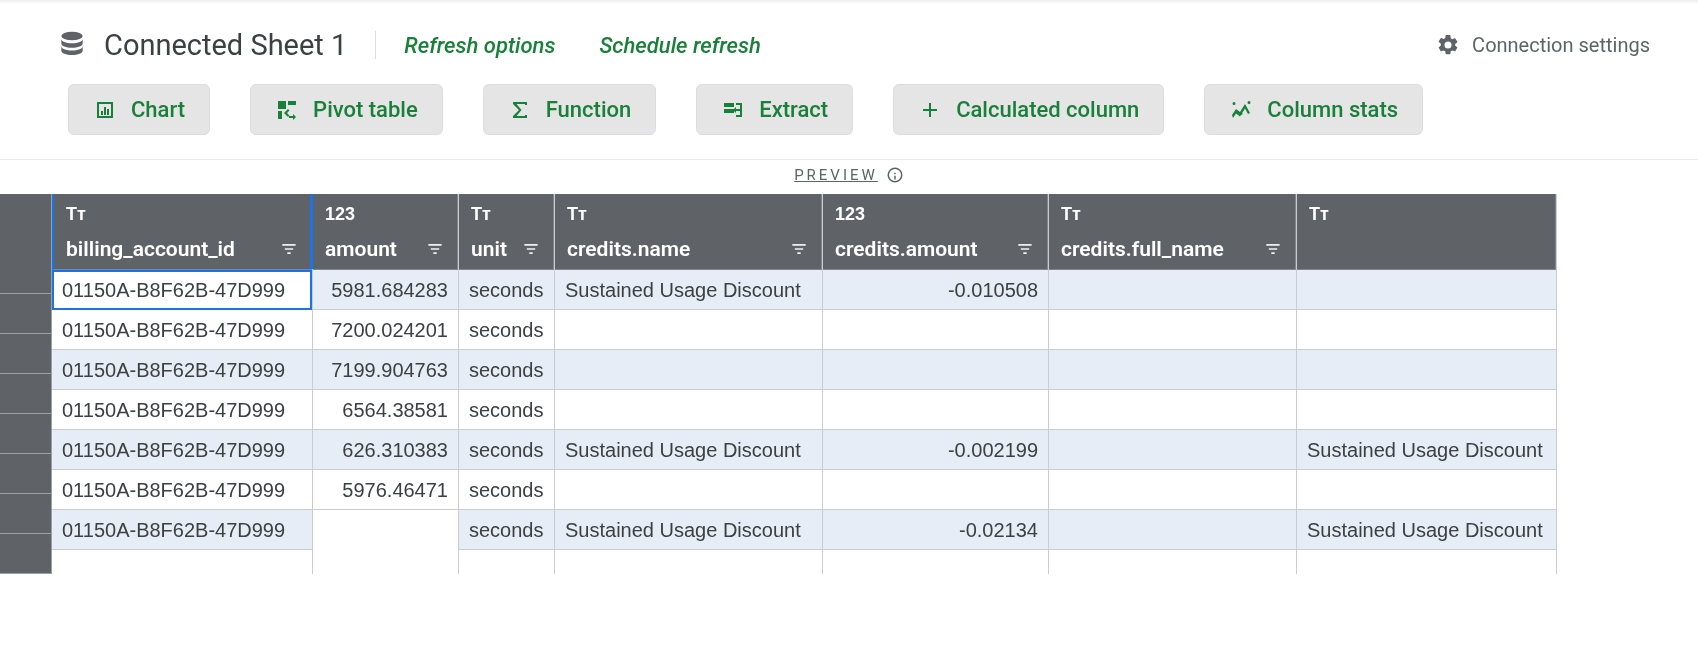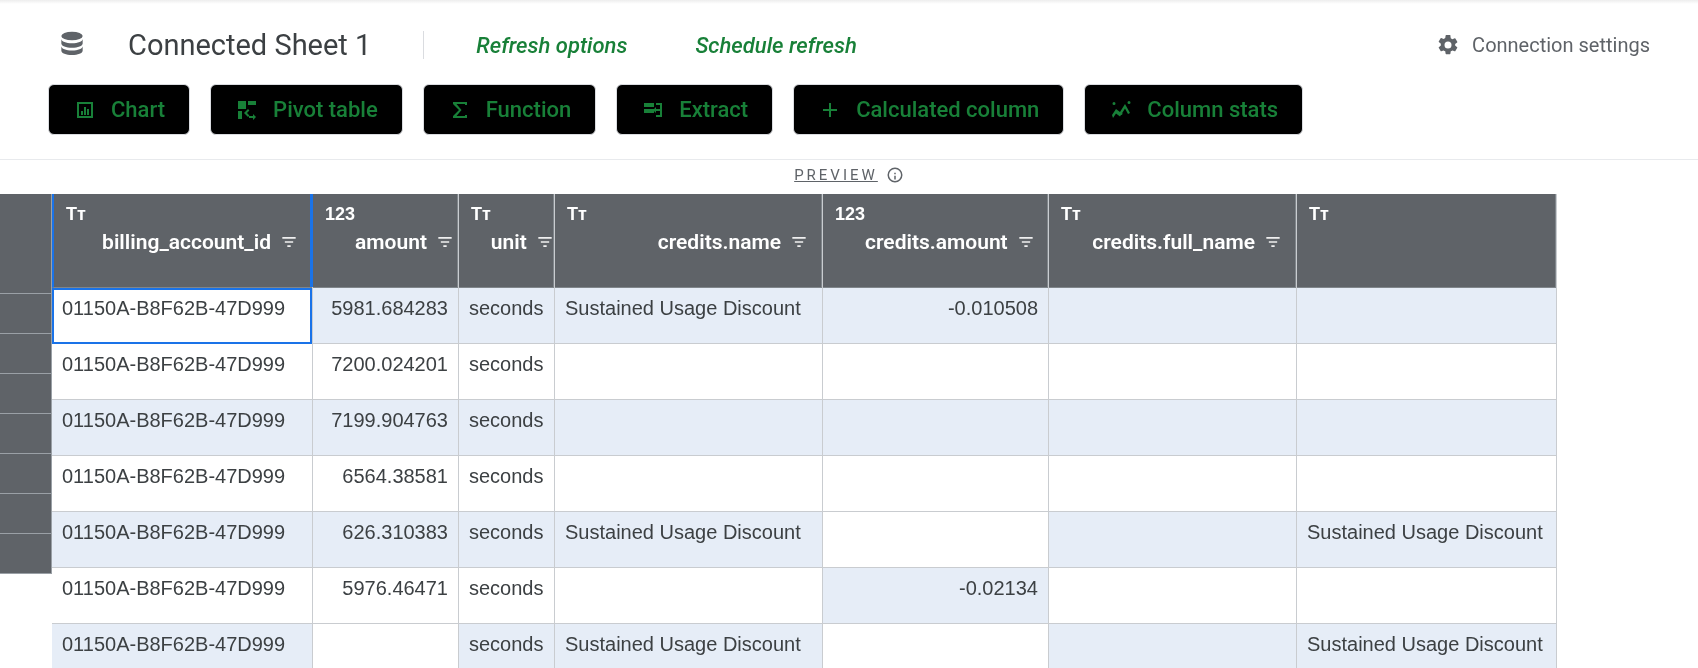--- a/index.html
+++ b/index.html
@@ -11,21 +11,20 @@
     width: 1698px;
   }
   .top-shadow {
     height: 4px;
     background: linear-gradient(to bottom, rgba(0,0,0,0.07), rgba(0,0,0,0));
   }
   .header {
     display: flex;
     align-items: center;
     padding: 24px 48px 22px 56px;
-    gap: 24px;
   }
   .db-icon {
     width: 32px; height: 32px;
     margin-right: 16px;
     color: #5f6368;
     flex-shrink: 0;
   }
   .title {
     font-size: 29px;
     font-weight: 400;
@@ -63,21 +62,22 @@
   .btn {
     display: flex;
     align-items: center;
     border: 1px solid #dadce0;
     border-radius: 6px;
     padding: 12px 24px;
     font-size: 22px;
     font-weight: 500;
     color: #188038;
     cursor: pointer;
-    background: #000000;
+    background: #e5e5e5;
+    margin-left: 20px;
   }
   .btn svg { width: 24px; height: 24px; margin-right: 14px; fill: #188038; }
 
   .preview-bar {
     text-align: center;
     font-size: 15px;
     letter-spacing: 3px;
     color: #5f6368;
     padding: 6px 0 10px;
     border-top: 1px solid #e8eaed;
@@ -116,25 +116,26 @@
     flex: 1;
     display: flex;
     overflow: hidden;
   }
   .col {
     display: flex;
     flex-direction: column;
     border-right: 1px solid #c9ccd0;
   }
   .col-header {
-    height: 94px;
+    height: 76px;
     background: #5f6368;
     color: #fff;
     padding: 10px 12px 8px;
     display: flex;
+    flex-direction: column;
     justify-content: space-between;
     border-right: 1px solid #80868b;
     border-bottom: 1px solid #80868b;
     position: relative;
   }
   .col-header .type-icon {
     font-size: 18px;
     font-weight: 700;
     font-family: Arial, sans-serif;
   }
@@ -148,21 +149,21 @@
     font-weight: 600;
     white-space: nowrap;
   }
   .filter-icon {
     width: 20px; height: 20px;
     opacity: 0.9;
     flex-shrink: 0;
     margin-left: 8px;
   }
   .cell {
-    height: 56px;
+    height: 40px;
     line-height: 40px;
     padding: 0 10px;
     font-size: 20px;
     color: #3c4043;
     white-space: nowrap;
     overflow: hidden;
     border-bottom: 1px solid #c9ccd0;
     background: #fff;
     font-family: Arial, sans-serif;
   }
@@ -340,20 +341,21 @@
             <span class="name">credits.amount</span>
             <svg class="filter-icon" viewBox="0 0 24 24" fill="#fff">
               <path d="M4 6h16v2H4zm3 5h10v2H7zm3 5h4v2h-4z"></path>
             </svg>
           </div>
         </div>
         <div class="cell striped num">-0.010508</div>
         <div class="cell num"></div>
         <div class="cell striped num"></div>
         <div class="cell num"></div>
+        <div class="cell striped num">-0.002199</div>
         <div class="cell num"></div>
         <div class="cell striped num">-0.02134</div>
       </div>
       <div class="col" data-col="5" style="width: 248px; flex-shrink: 0;">
         <div class="col-header">
           <div class="type-icon">Tᴛ</div>
           <div class="name-row">
             <span class="name">credits.full_name</span>
             <svg class="filter-icon" viewBox="0 0 24 24" fill="#fff">
               <path d="M4 6h16v2H4zm3 5h10v2H7zm3 5h4v2h-4z"></path>

